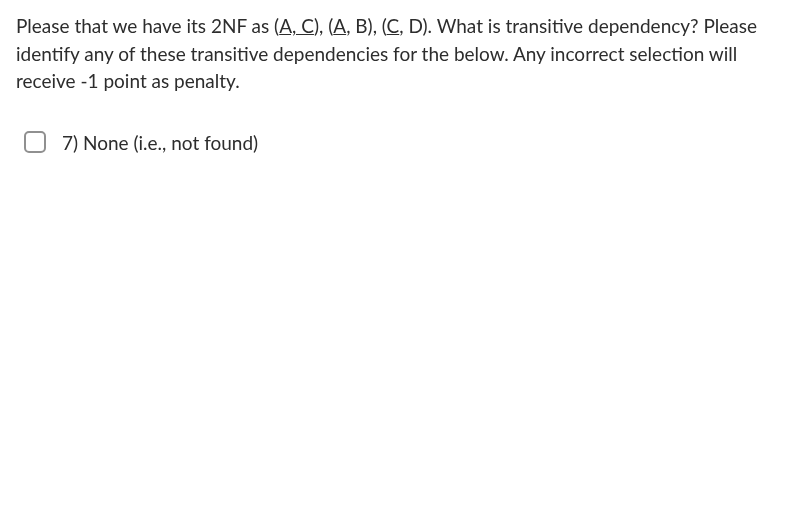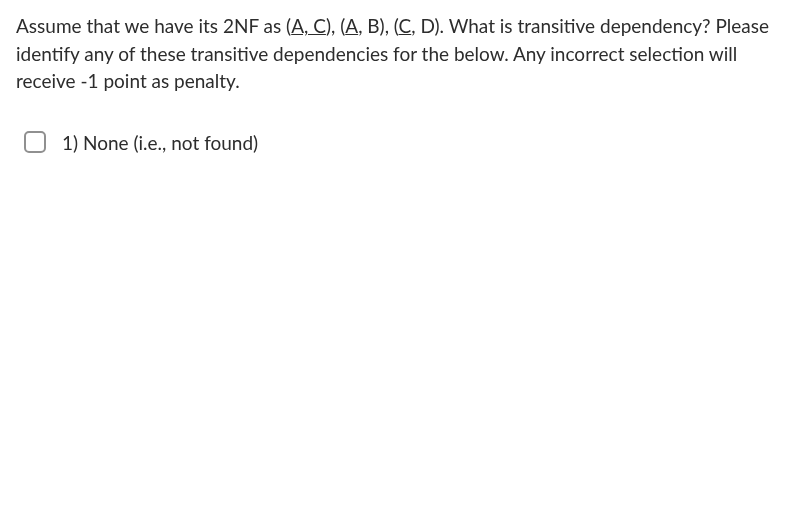--- a/index.html
+++ b/index.html
@@ -59,28 +59,28 @@
     color: #2d2d2d;
   }
 </style>
 </head>
 <body>
 
 <div class="container">
 
   <div class="question-text">
     <p>
-      <span>Assume that we have its 2NF as (</span><span class="underline">A, C</span><span>), (</span><span class="underline">A</span><span>, B), (</span><span class="underline">C</span><span>, D). What is transitive dependency? Please identify any of these transitive dependencies for the below. Any incorrect selection will receive -1 point as penalty.</span>
+      <span>Please that we have its 2NF as (</span><span class="underline">A, C</span><span>), (</span><span class="underline">A</span><span>, B), (</span><span class="underline">C</span><span>, D). What is transitive dependency? Please identify any of these transitive dependencies for the below. Any incorrect selection will receive -1 point as penalty.</span>
     </p>
   </div>
 
   <div class="options">
 
 
 
 
     <div class="option-row">
       <div class="checkbox"></div>
-      <div class="option-label">1) None (i.e., not found)</div>
+      <div class="option-label">7) None (i.e., not found)</div>
     </div>
 
   </div>
 </div>
 
 </body></html>

